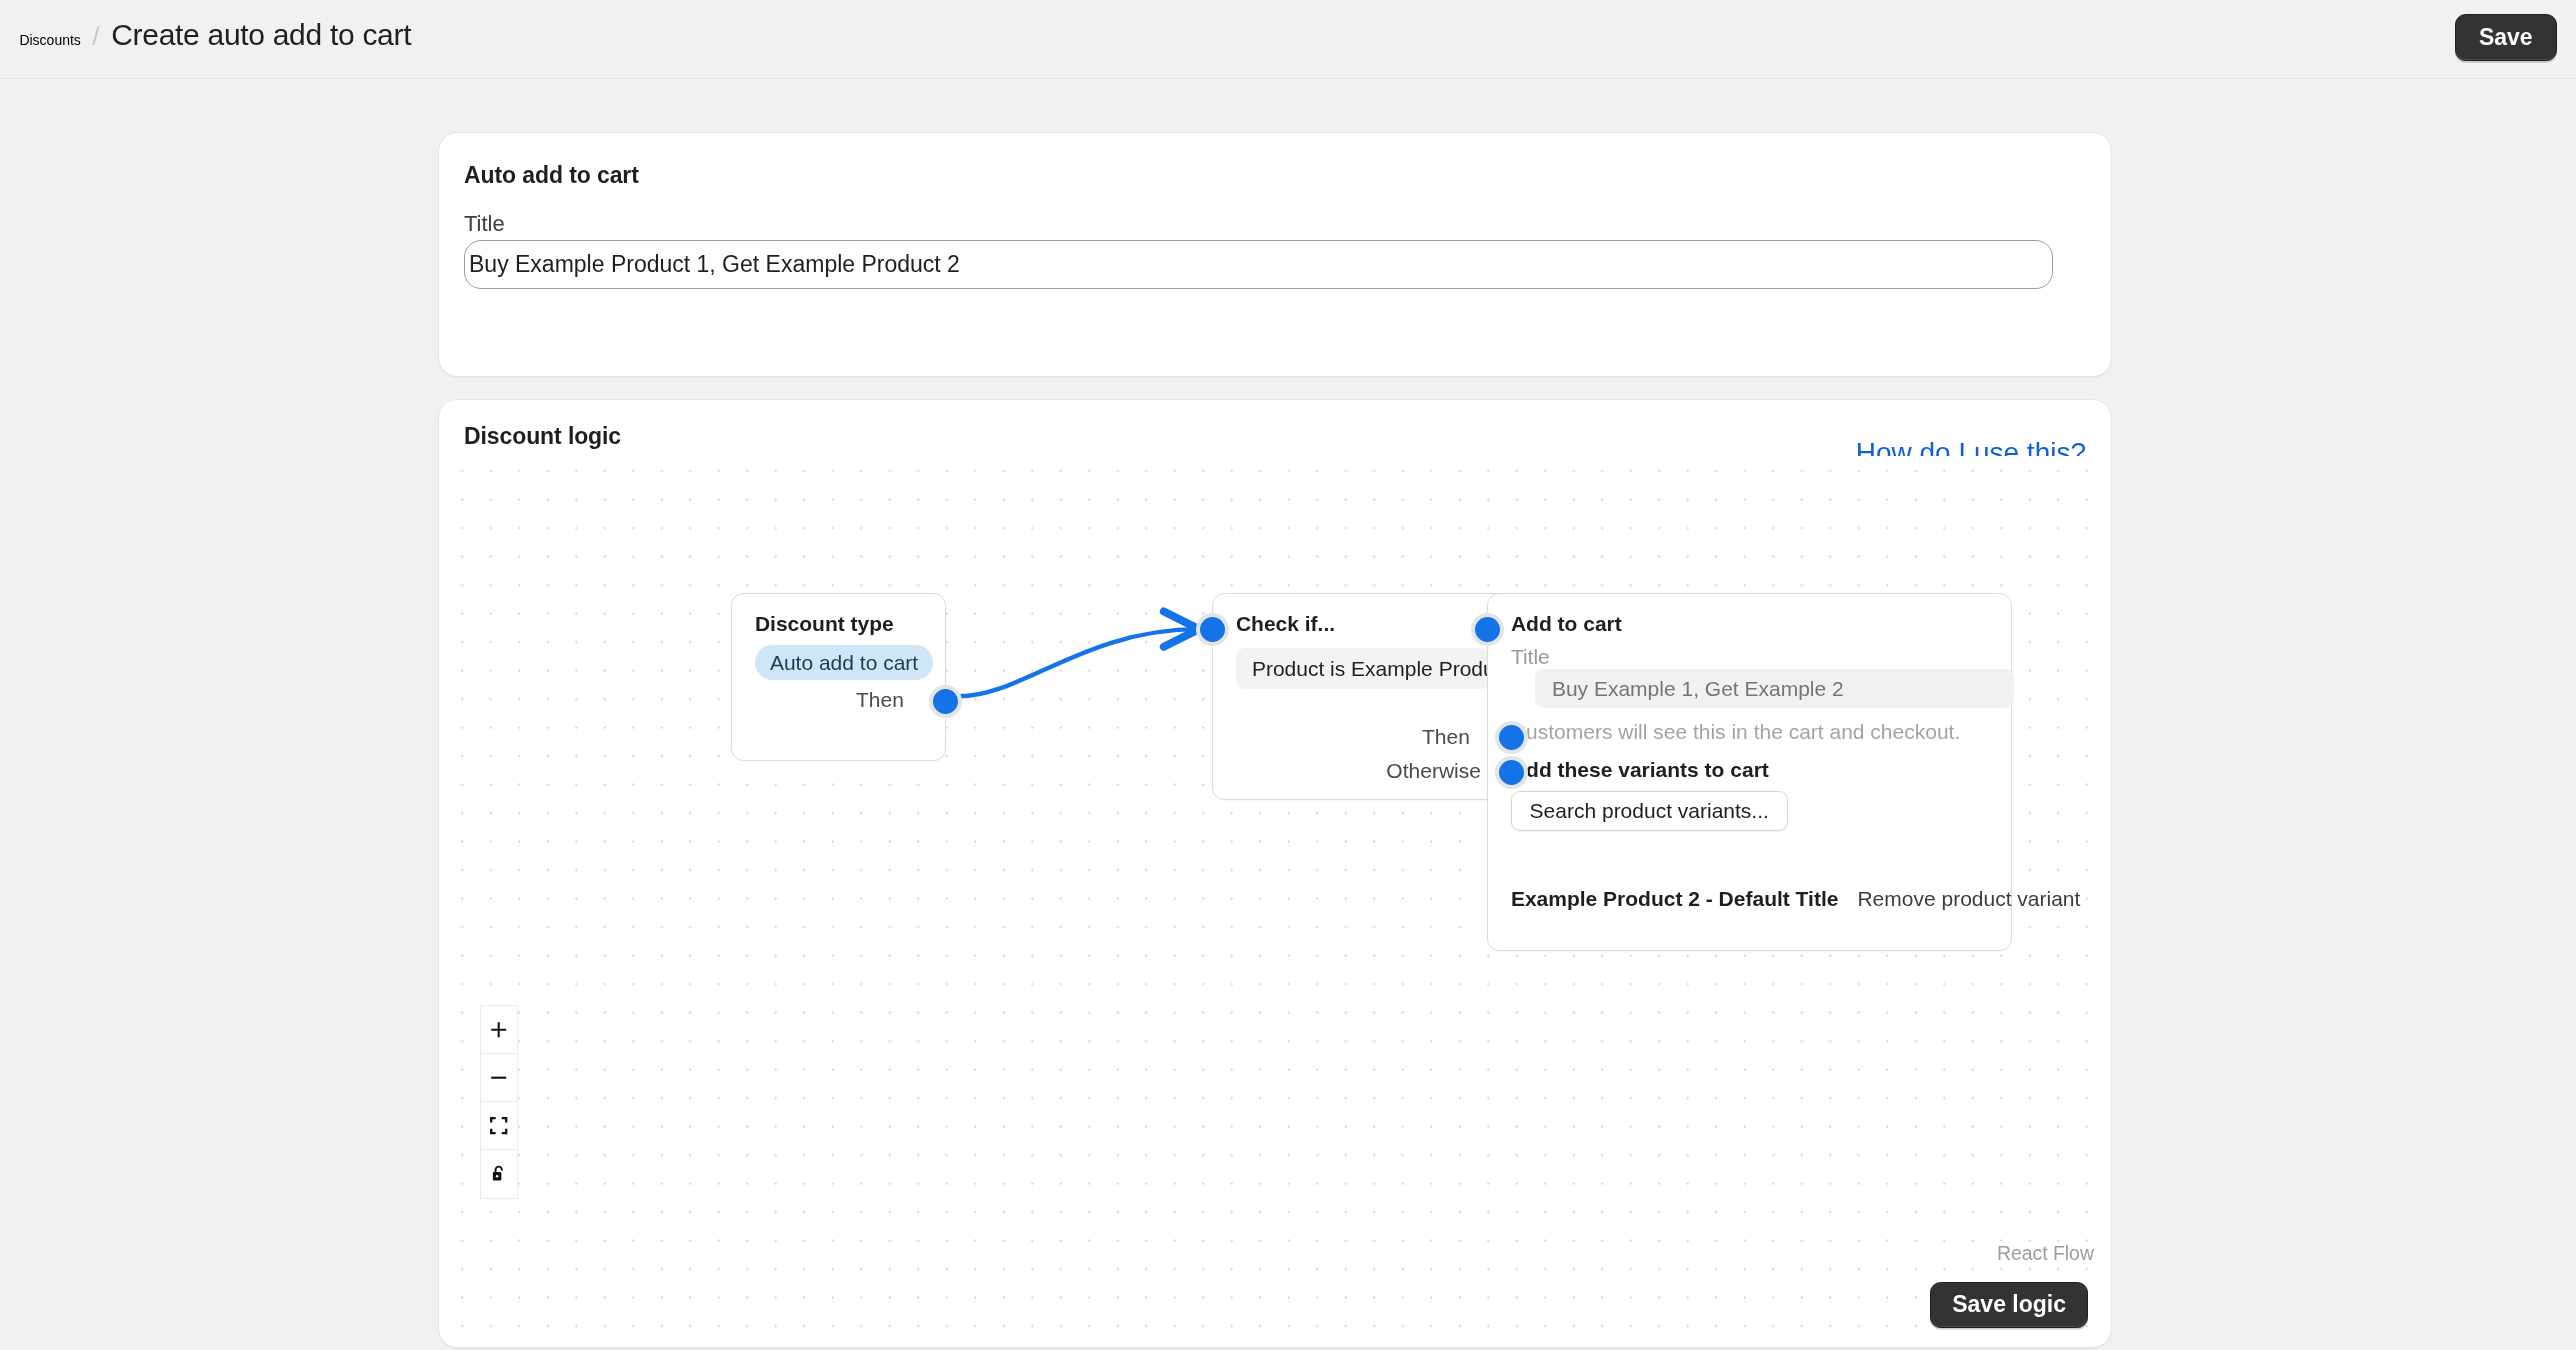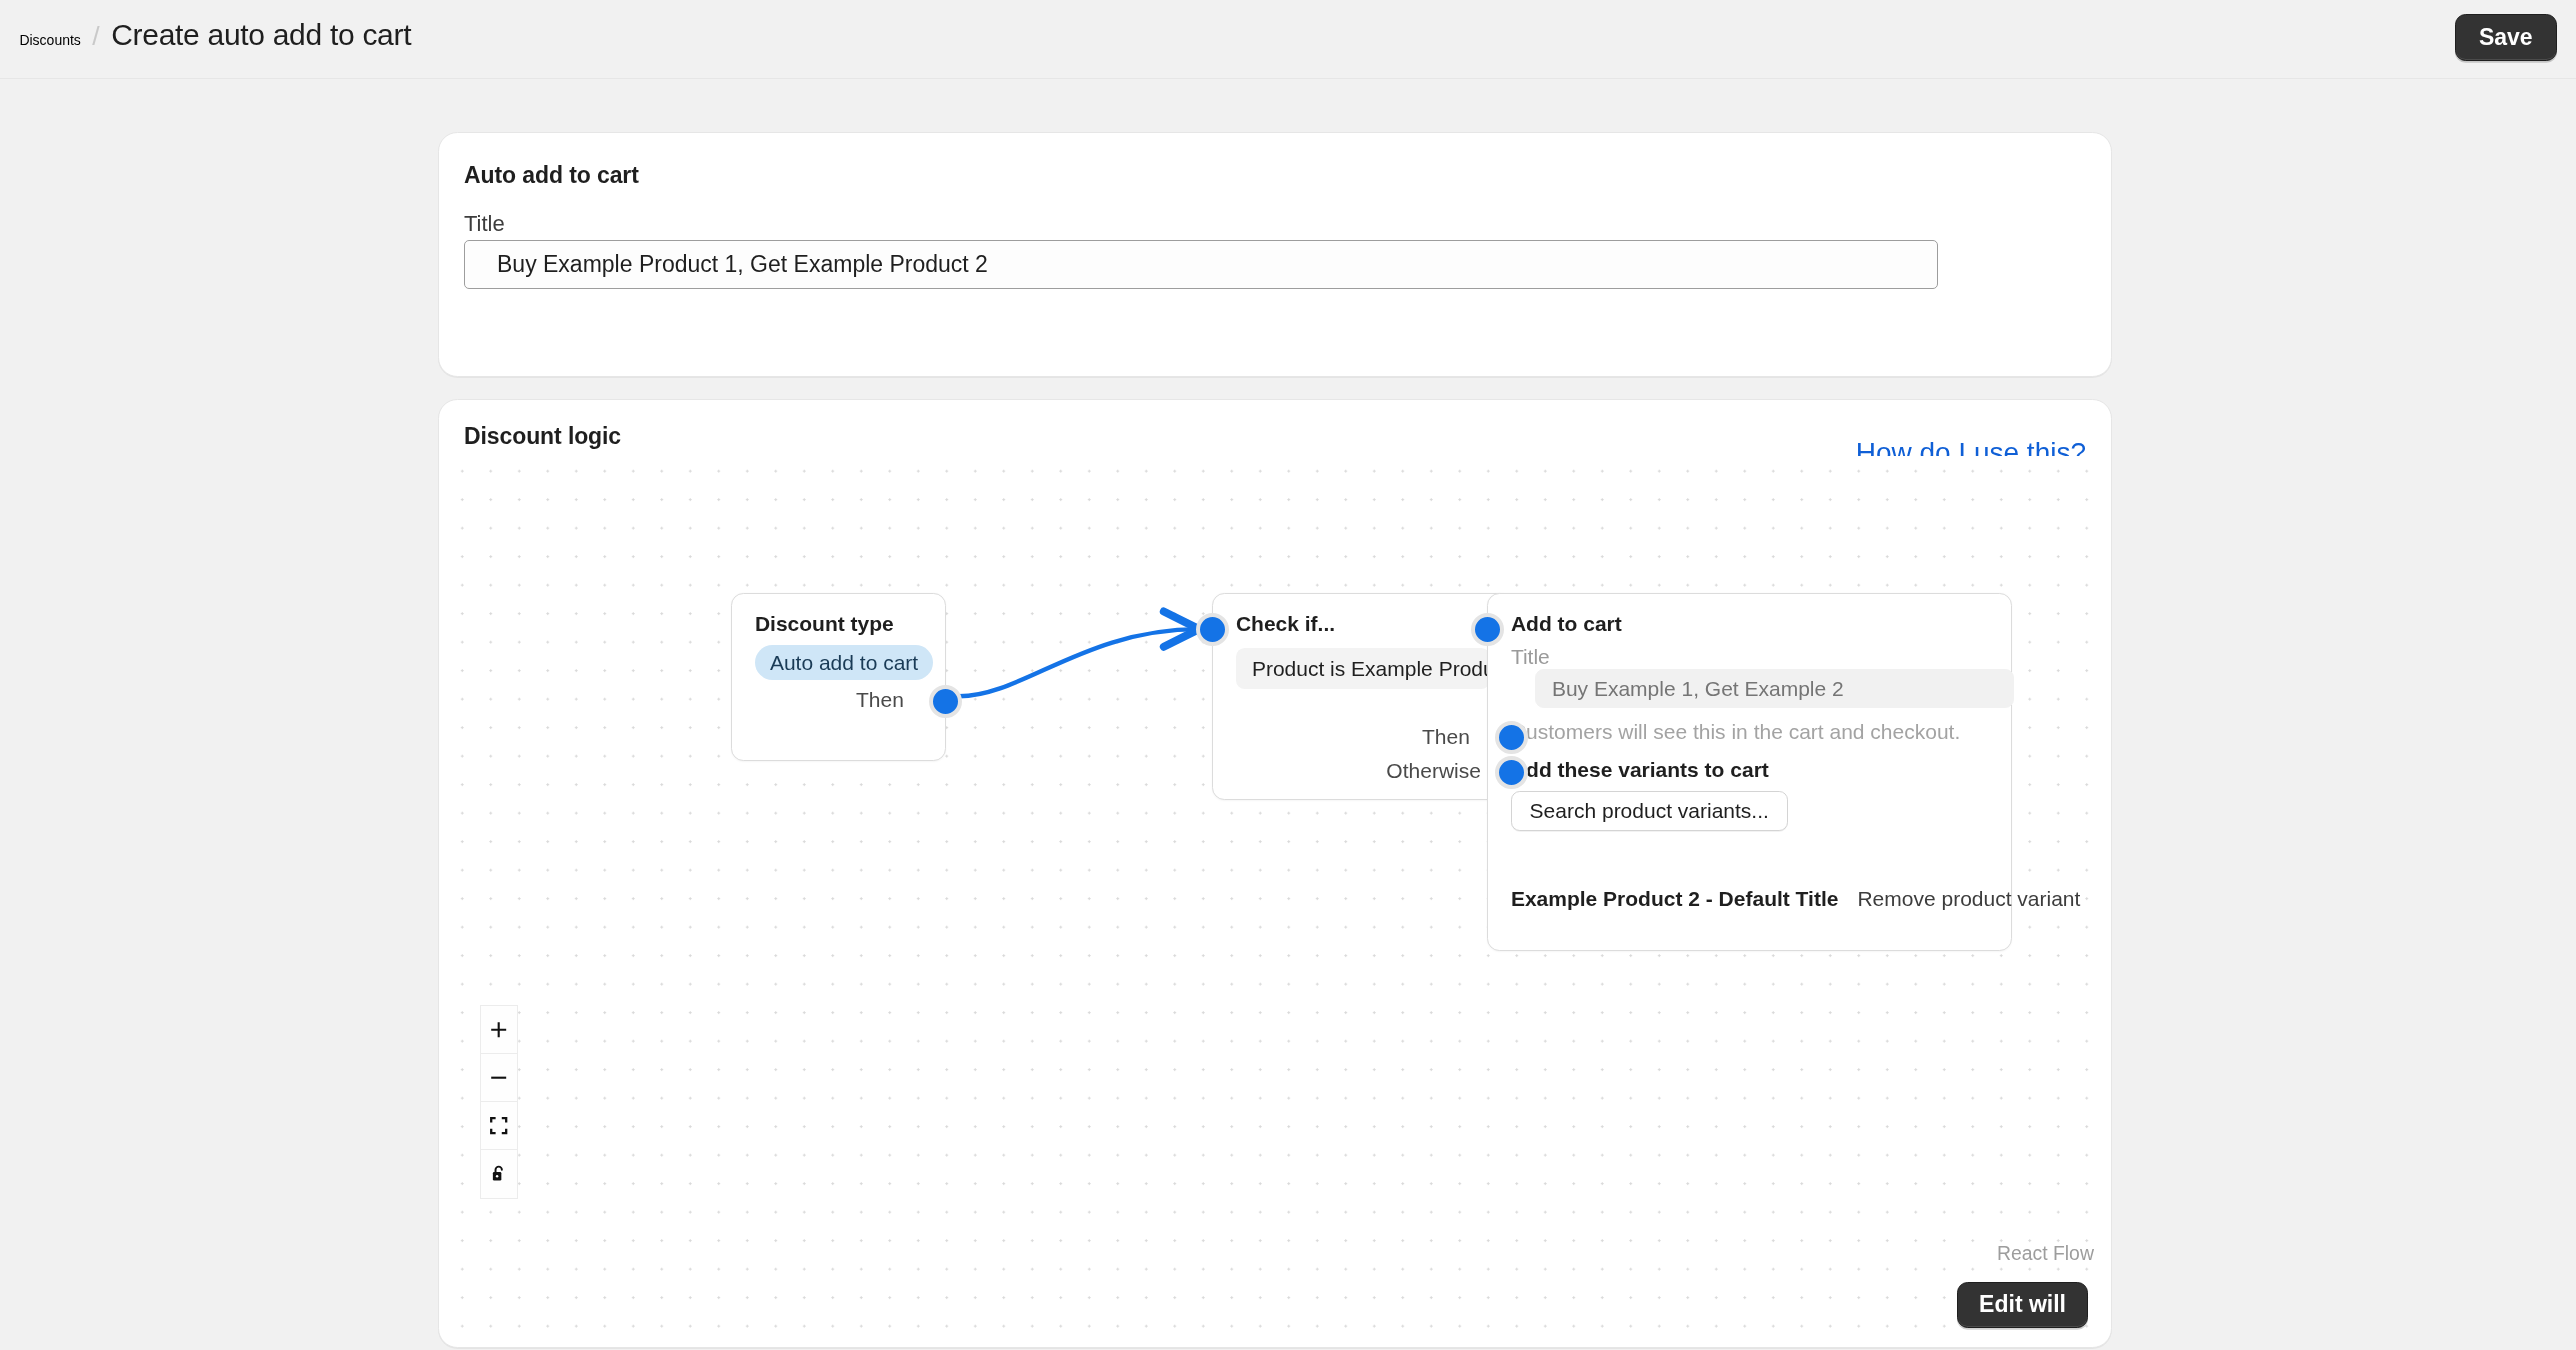--- a/index.html
+++ b/index.html
@@ -55,24 +55,24 @@
   }
   #details-heading { left: 25px; top: 29px; }
   #logic-heading   { left: 25px; top: 23px; }
 
   #field-label-title {
     position: absolute; left: 25px; top: 78px;
     font-size: 22px; color: #3d3d3d;
   }
   #title-input {
     position: absolute; left: 25px; top: 107px;
-    width: 1474px; height: 49px;
-    border: 0.9px solid #9d9d9d; border-radius: 5px;
+    width: 1589px; height: 49px;
+    border: 0.9px solid #9d9d9d; border-radius: 17px;
     background: #fdfdfd;
-    padding: 0 32px;
+    padding: 0 4px;
     font-family: "Liberation Sans", sans-serif;
     font-size: 23px; color: #1f1f1f;
     outline: none;
   }
   #title-help {
     position: absolute; left: 25px; top: 309px;
     font-size: 22px; color: #4a4a4a;
   }
   #help-link {
     position: absolute; right: 25px; top: 37px;
@@ -316,15 +316,15 @@
           <path d="M7.4 9.2 V6.6 a3.6 3.6 0 0 1 7.2 0" fill="none" stroke="#111" stroke-width="2.2" stroke-linecap="round"></path>
           <rect x="4.4" y="9.2" width="9.6" height="9.4" rx="1.4" fill="#111"></rect>
           <circle cx="9.2" cy="13.9" r="1.4" fill="#fff"></circle>
         </svg>
       </div>
     </div>
 
     <div id="attribution">React Flow</div>
   </div>
 
-  <div id="edit-logic-button">Edit will</div>
+  <div id="edit-logic-button">Save logic</div>
 </div>
 
 
 </body></html>

